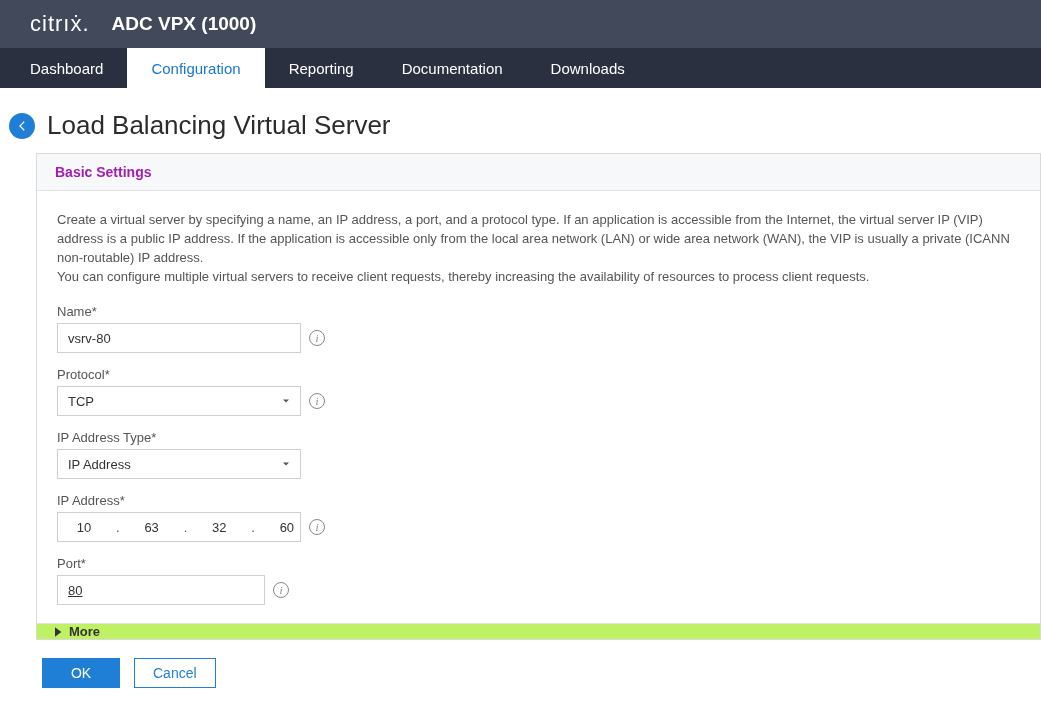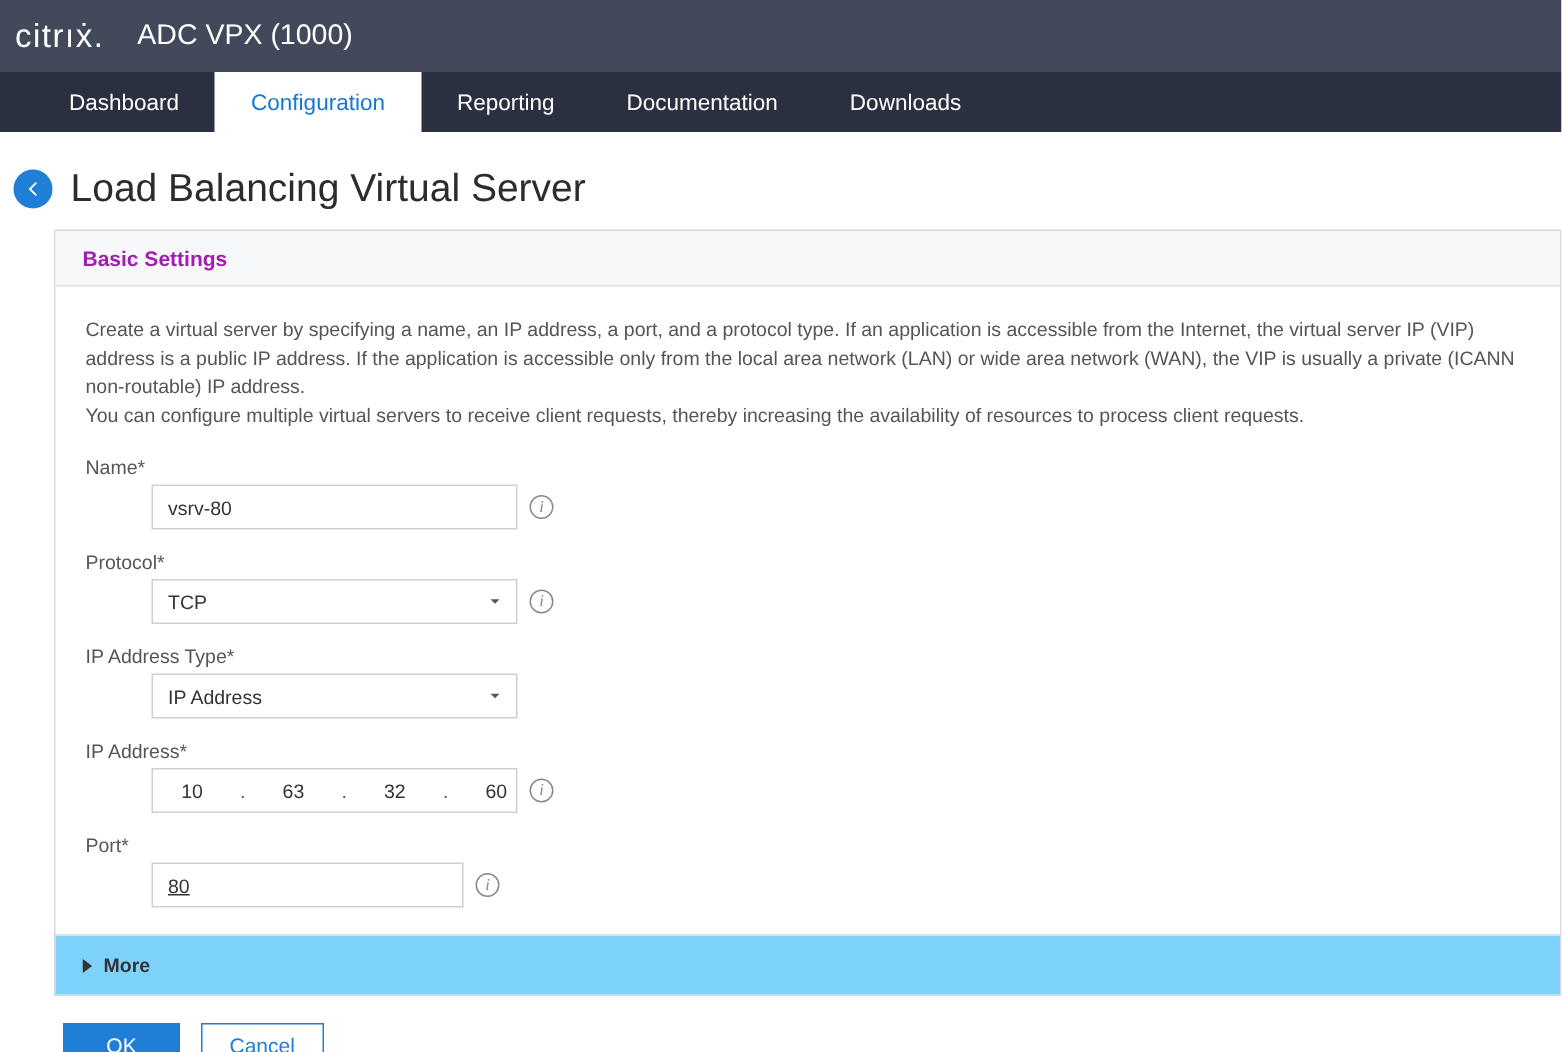--- a/index.html
+++ b/index.html
@@ -10,44 +10,44 @@
     color: #333;
     background: #fff;
     width: 1041px;
   }
   
   .brand-bar {
     background: #41495a;
     height: 48px;
     display: flex;
     align-items: center;
-    padding-left: 10px;
+    padding-left: 30px;
     color: #fff;
   }
   .brand-logo {
     font-size: 22px;
     letter-spacing: 1px;
     font-weight: 400;
     display: flex;
     align-items: center;
     gap: 0px;
   }
   .brand-product {
     font-size: 19px;
     margin-left: 22px;
     color: #ffffff;
-    font-weight: 400;
+    font-weight: 700;
   }
   
   .nav-bar {
     background: #2a3040;
     height: 40px;
     display: flex;
     align-items: stretch;
-    padding-left: 22px;
+    padding-left: 6px;
   }
   .nav-item {
     display: flex;
     align-items: center;
     padding: 0 24px;
     color: #ffffff;
     font-size: 15px;
     cursor: pointer;
   }
   .nav-item.active {
@@ -100,21 +100,20 @@
   .field-label {
     color: #555;
     font-size: 13px;
     margin-bottom: 4px;
   }
   .field-row {
     display: flex;
     align-items: center;
     margin-bottom: 14px;
     gap: 8px;
-    margin-left: 44px;
   }
   .text-input, .select-box, .ip-box, .port-input {
     height: 30px;
     width: 244px;
     border: 1px solid #cfcfcf;
     background: #fff;
     font-size: 13px;
     color: #333;
     padding: 0 10px;
   }
@@ -151,23 +150,23 @@
     border-radius: 50%;
     display: flex; align-items: center; justify-content: center;
     font-size: 11px;
     color: #888;
     font-style: italic;
     font-family: Georgia, serif;
     cursor: pointer;
   }
   
   .more-row {
-    background: #7dd3fc;
+    background: #bef264;
     border-top: 1px solid #e2e2e2;
-    padding: 12px 18px;
+    padding: 0 18px;
     display: flex;
     align-items: center;
     gap: 6px;
     font-size: 13px;
     font-weight: 600;
     color: #333;
     cursor: pointer;
   }
   .more-row svg { fill: #333; }
   

